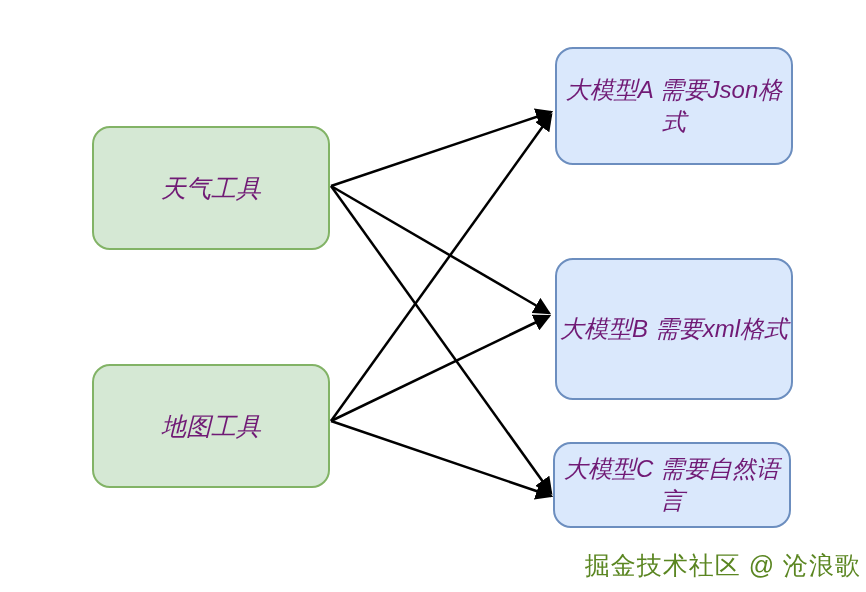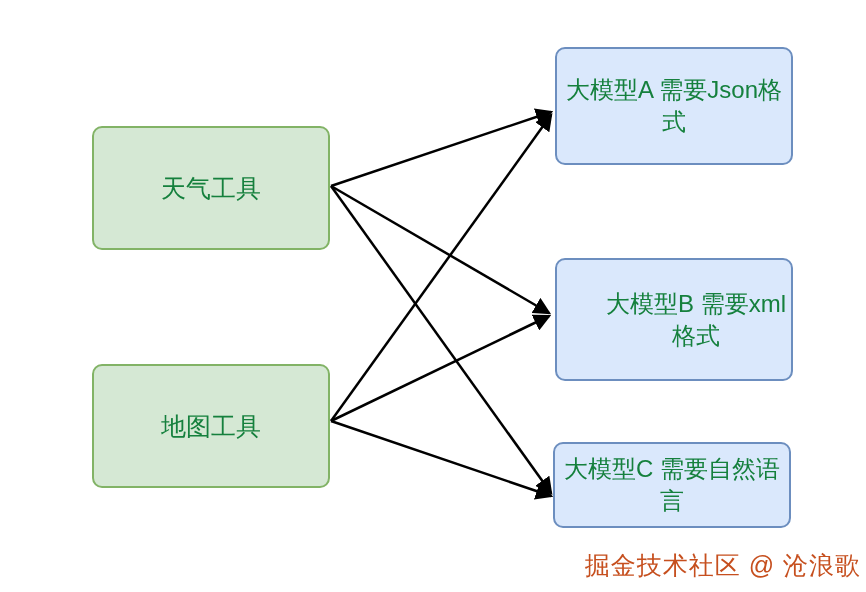--- a/index.html
+++ b/index.html
@@ -19,27 +19,28 @@
     position: absolute;
     left: 0;
     top: 0;
     width: 866px;
     height: 592px;
     pointer-events: none;
   }
   .node {
     position: absolute;
     box-sizing: border-box;
-    border-radius: 10px;
+    border-radius: 18px;
     border: 2px solid;
     display: flex;
     align-items: center;
     justify-content: center;
     text-align: center;
-    color: #15803d;
+    color: #701a75;
+    font-style: italic;
   }
   .node .label {
     white-space: pre-line;
     line-height: 1.32;
   }
   .node.green {
     left: 92px;
     width: 238px;
     height: 124px;
     background: #d5e8d4;
@@ -50,29 +51,29 @@
     left: 555px;
     width: 238px;
     background: #dae8fc;
     border-color: #6c8ebf;
     font-size: 24px;
     padding: 0 2px;
   }
   #node-weather { top: 126px; }
   #node-map     { top: 364px; }
   #node-model-a { top: 47px;  height: 118px; }
-  #node-model-b { top: 258px; height: 123px; padding-left: 46px; }
+  #node-model-b { top: 258px; height: 142px; }
   #node-model-c { top: 442px; height: 86px; left: 553px; }
   .watermark {
     position: absolute;
     right: 5px;
     bottom: 10px;
     font-size: 25px;
     letter-spacing: 1px;
-    color: #c2410c;
+    color: #4d7c0f;
     opacity: 0.92;
     text-shadow:
       -1px -1px 0 #ffffff,
        1px -1px 0 #ffffff,
       -1px  1px 0 #ffffff,
        1px  1px 0 #ffffff;
     white-space: nowrap;
   }
 </style>
 </head>

